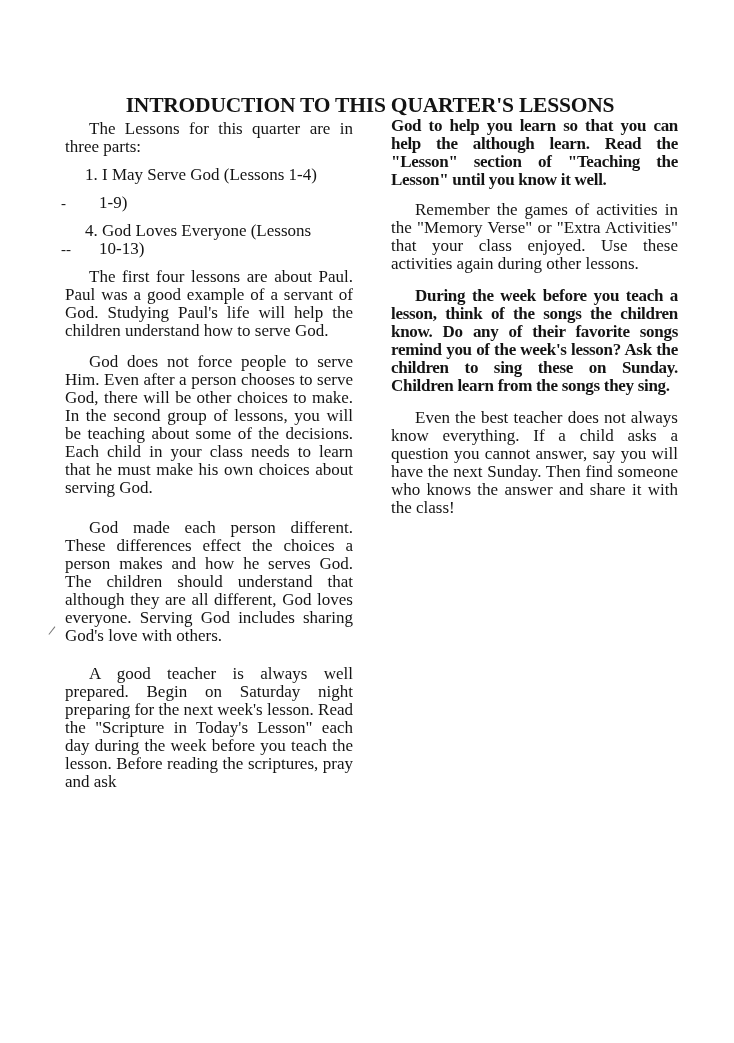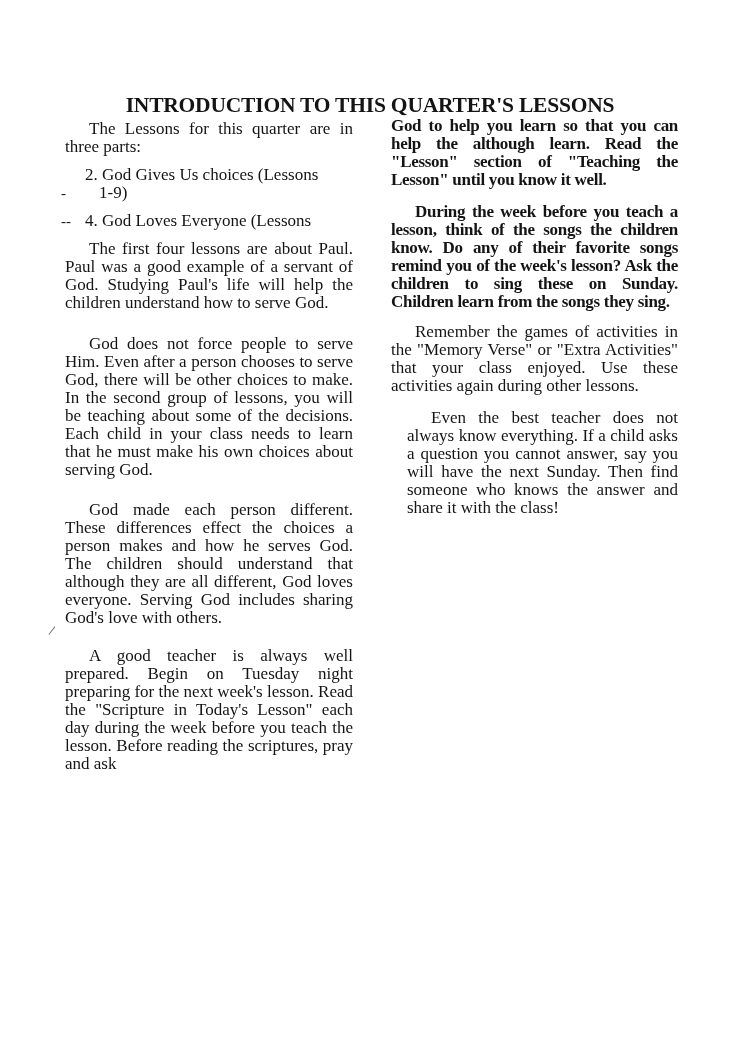--- a/index.html
+++ b/index.html
@@ -77,55 +77,58 @@
     .pen-mark {
       position: absolute;
       left: 47px;
       top: 614px;
       width: 10px;
       height: 1.2px;
       background: #777;
       transform: rotate(-52deg);
     }
     .col-left .para-paul { margin-top: 4px; }
-    .col-left .para-force { margin-top: 23px; }
+    .col-left .para-force { margin-top: 13px; }
     .col-left .para-made { margin-top: 22px; }
     .col-left .para-teacher { margin-top: 20px; }
     .col-right .para-during { margin-top: 14px; }
     .col-right .para-remember { margin-top: 12px; }
-    .col-right .para-best { margin-top: 14px; margin-left: 16px; }
+    .col-right .para-best { margin-top: 14px; }
   </style>
 </head>
 <body>
 
 <div class="page">
 
   <div class="title">INTRODUCTION TO THIS QUARTER'S LESSONS</div>
 
   <div class="pen-mark"></div>
 
   <div class="col col-left">
     <p class="para">The Lessons for this quarter are in three parts:</p>
 
     <div class="list-item">
-      <span>2. God Gives Us choices (Lessons</span>
+      <span>1. I May Serve God (Lessons 1-4)</span>
+    </div>
+    <div class="list-item">
       <span class="cont">1-9)</span>
       <span class="margin-mark">-</span>
     </div>
     <div class="list-item">
       <span>4. God Loves Everyone (Lessons</span>
+      <span class="cont">10-13)</span>
       <span class="margin-mark">--</span>
     </div>
 
     <p class="para para-paul">The first four lessons are about Paul. Paul was a good example of a servant of God. Studying Paul's life will help the children understand how to serve God.</p>
     <p class="para para-force">God does not force people to serve Him. Even after a person chooses to serve God, there will be other choices to make. In the second group of lessons, you will be teaching about some of the decisions. Each child in your class needs to learn that he must make his own choices about serving God.</p>
     <p class="para para-made">God made each person different. These differences effect the choices a person makes and how he serves God. The children should understand that although they are all different, God loves everyone. Serving God includes sharing God's love with others.</p>
-    <p class="para para-teacher">A good teacher is always well prepared. Begin on Tuesday night preparing for the next week's lesson. Read the "Scripture in Today's Lesson" each day during the week before you teach the lesson. Before reading the scriptures, pray and ask</p>
+    <p class="para para-teacher">A good teacher is always well prepared. Begin on Saturday night preparing for the next week's lesson. Read the "Scripture in Today's Lesson" each day during the week before you teach the lesson. Before reading the scriptures, pray and ask</p>
   </div>
 
   <div class="col col-right">
     <p class="para bold-ish" style="text-indent:0">God to help you learn so that you can help the although learn. Read the "Lesson" section of "Teaching the Lesson" until you know it well.</p>
+    <p class="para para-remember">Remember the games of activities in the "Memory Verse" or "Extra Activities" that your class enjoyed. Use these activities again during other lessons.</p>
     <p class="para bold-ish para-during">During the week before you teach a lesson, think of the songs the children know. Do any of their favorite songs remind you of the week's lesson? Ask the children to sing these on Sunday. Children learn from the songs they sing.</p>
-    <p class="para para-remember">Remember the games of activities in the "Memory Verse" or "Extra Activities" that your class enjoyed. Use these activities again during other lessons.</p>
     <p class="para para-best">Even the best teacher does not always know everything. If a child asks a question you cannot answer, say you will have the next Sunday. Then find someone who knows the answer and share it with the class!</p>
   </div>
 
 </div>
 
 </body></html>

